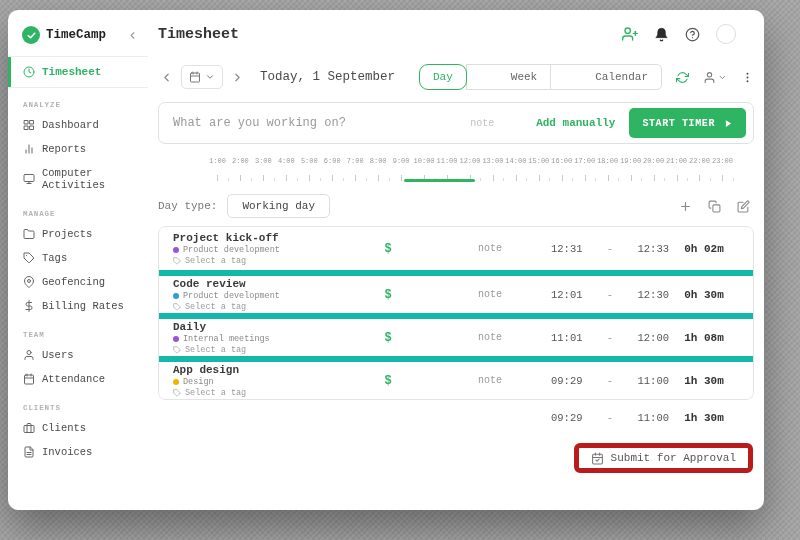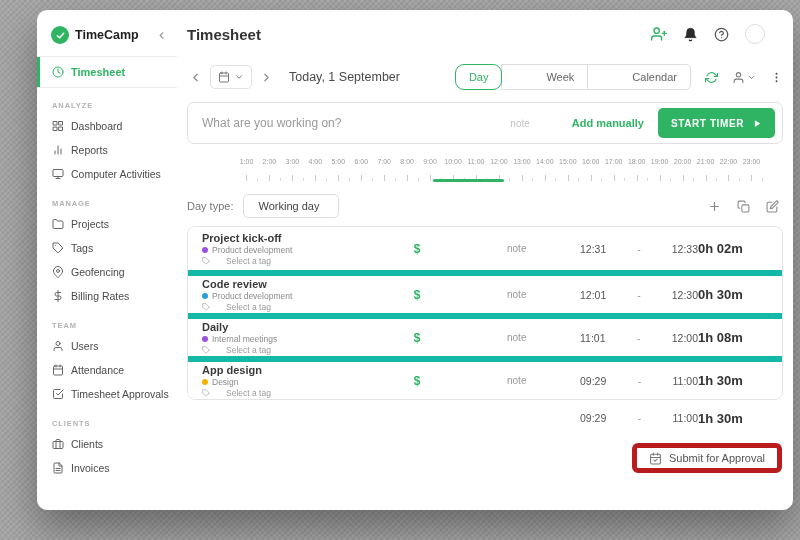--- a/index.html
+++ b/index.html
@@ -7,23 +7,23 @@
   html,body{width:800px;height:540px;overflow:hidden;}
   body{
     font-family:"Liberation Sans", sans-serif;
     background-color:#a6a6a6;
     background-image:
       repeating-linear-gradient(45deg, rgba(255,255,255,.07) 0 2px, transparent 2px 4px),
       repeating-linear-gradient(-45deg, rgba(0,0,0,.06) 0 2px, transparent 2px 4px);
   }
   svg{display:block;}
   .app-card{
-    position:absolute;left:37px;top:10px;width:756px;height:500px;
+    position:absolute;left:8px;top:10px;width:756px;height:500px;
     background:#fff;border-radius:10px;box-shadow:0 18px 40px rgba(0,0,0,.38);
-    display:flex;overflow:hidden;
+    display:flex;overflow:hidden;font-family:Liberation Mono, monospace;
   }
   
   .sidebar{width:140px;flex:none;padding-top:8px;color:#4a4a4a;}
   .logo-row{display:flex;align-items:center;gap:6px;padding:8px 10px 12px 14px;}
   .logo{width:18px;height:18px;border-radius:50%;background:var(--green);display:flex;align-items:center;justify-content:center;flex:none;}
   .brand{font-weight:bold;font-size:12.5px;color:#1f1f1f;flex:1;}
   .collapse{color:#9a9a9a;cursor:pointer;}
   .sb-divider{height:1px;background:#ececec;}
   .sb-item{display:flex;align-items:center;gap:7px;padding:6px 6px 6px 15px;font-size:10.5px;cursor:pointer;}
   .sb-item .ic{color:#666;display:flex;flex:none;}
@@ -73,28 +73,28 @@
   .dt-actions{margin-left:auto;display:flex;gap:16px;color:#8a8a8a;align-items:center;padding-right:4px;}
   .dt-actions .aic{cursor:pointer;display:flex;}
   
   .entries{margin-top:8px;border:1px solid #e4e4e4;border-radius:8px;overflow:hidden;flex:none;}
   .entry-row{display:flex;align-items:center;height:43px;padding:0 14px;background:#fff;}
   .entry-row + .entry-row{border-top:6px solid #14b8a6;}
   .e-info{flex:0 0 185px;display:flex;flex-direction:column;gap:1px;min-width:0;}
   .e-title{font-size:11px;font-weight:bold;color:#3a3a3a;}
   .e-project{display:flex;align-items:center;gap:4px;font-size:8.5px;color:#8a8a8a;}
   .e-dot{width:6px;height:6px;border-radius:50%;flex:none;}
-  .e-tag{display:flex;align-items:center;gap:16px;font-size:8.5px;color:#9a9a9a;cursor:pointer;}
+  .e-tag{display:flex;align-items:center;gap:4px;font-size:8.5px;color:#9a9a9a;cursor:pointer;}
   .e-tag .ic{color:#b0b0b0;display:flex;}
   .e-bill{flex:0 0 60px;text-align:center;color:var(--green);font-weight:bold;font-size:12px;cursor:pointer;}
   .e-note{flex:1;font-size:10px;color:#9a9a9a;padding-left:60px;cursor:pointer;min-width:0;}
   .e-time{flex:0 0 118px;display:flex;justify-content:space-between;align-items:center;font-size:10.5px;color:#555;}
   .e-time .t{cursor:pointer;}
   .e-time .dash{color:#999;}
-  .e-duration{flex:0 0 70px;text-align:left;font-size:13px;font-weight:bold;color:#333;cursor:pointer;}
+  .e-duration{flex:0 0 70px;text-align:center;font-size:11px;font-weight:bold;color:#333;cursor:pointer;}
   
   .summary-row{display:flex;align-items:center;margin-top:7px;padding:0 15px;height:22px;flex:none;}
   .summary-row .spacer{flex:1;}
   .summary-row .e-time{color:#555;}
   .footer-row{display:flex;justify-content:flex-end;margin-top:14px;padding-right:1px;flex:none;}
   .submit-btn{display:flex;align-items:center;gap:7px;border:5px solid #b91c1c;background:#fff;border-radius:6px;height:30px;padding:0 12px;font-size:11px;color:#555;cursor:pointer;font-family:inherit;}
   .submit-btn .ic{color:#777;display:flex;}
 </style>
 </head>
 <body>
@@ -212,29 +212,20 @@
       <span class="ic">
         <svg width="12" height="12" viewBox="0 0 24 24" fill="none" stroke="currentColor" stroke-width="2" stroke-linecap="round" stroke-linejoin="round">
             <rect x="3" y="4" width="18" height="18" rx="2"></rect>
             <line x1="16" y1="2" x2="16" y2="6"></line>
             <line x1="8" y1="2" x2="8" y2="6"></line>
             <line x1="3" y1="10" x2="21" y2="10"></line>
           </svg>
       </span>
       <span>Attendance</span>
     </div>
-    <div class="sb-item">
-      <span class="ic">
-        <svg width="12" height="12" viewBox="0 0 24 24" fill="none" stroke="currentColor" stroke-width="2" stroke-linecap="round" stroke-linejoin="round">
-            <polyline points="9 11 12 14 22 4"></polyline>
-            <path d="M21 12v7a2 2 0 0 1-2 2H5a2 2 0 0 1-2-2V5a2 2 0 0 1 2-2h11"></path>
-          </svg>
-      </span>
-      <span>Timesheet Approvals</span>
-    </div>
 
     <div class="sb-section">CLIENTS</div>
     <div class="sb-item">
       <span class="ic">
         <svg width="12" height="12" viewBox="0 0 24 24" fill="none" stroke="currentColor" stroke-width="2" stroke-linecap="round" stroke-linejoin="round">
             <rect x="2" y="7" width="20" height="14" rx="2"></rect>
             <path d="M16 21V5a2 2 0 0 0-2-2h-4a2 2 0 0 0-2 2v16"></path>
           </svg>
       </span>
       <span>Clients</span>

